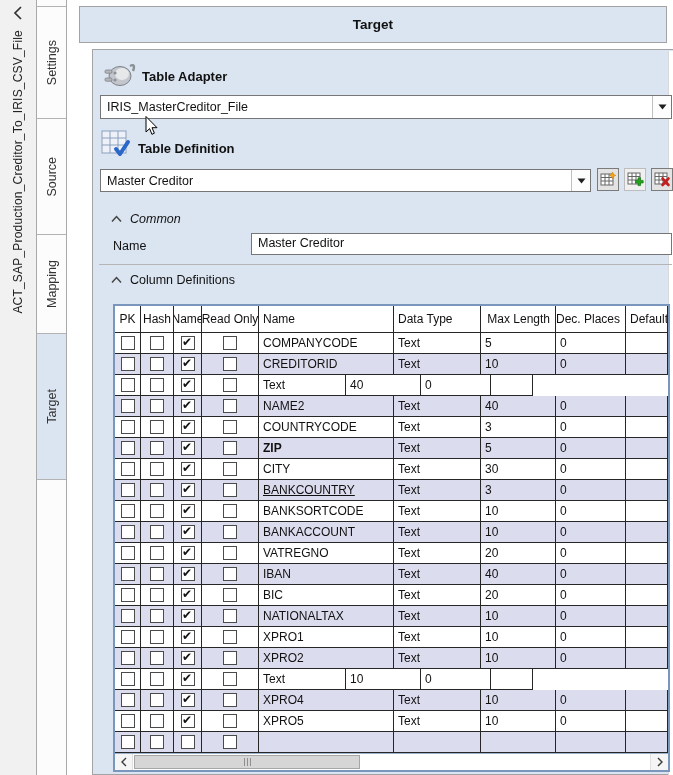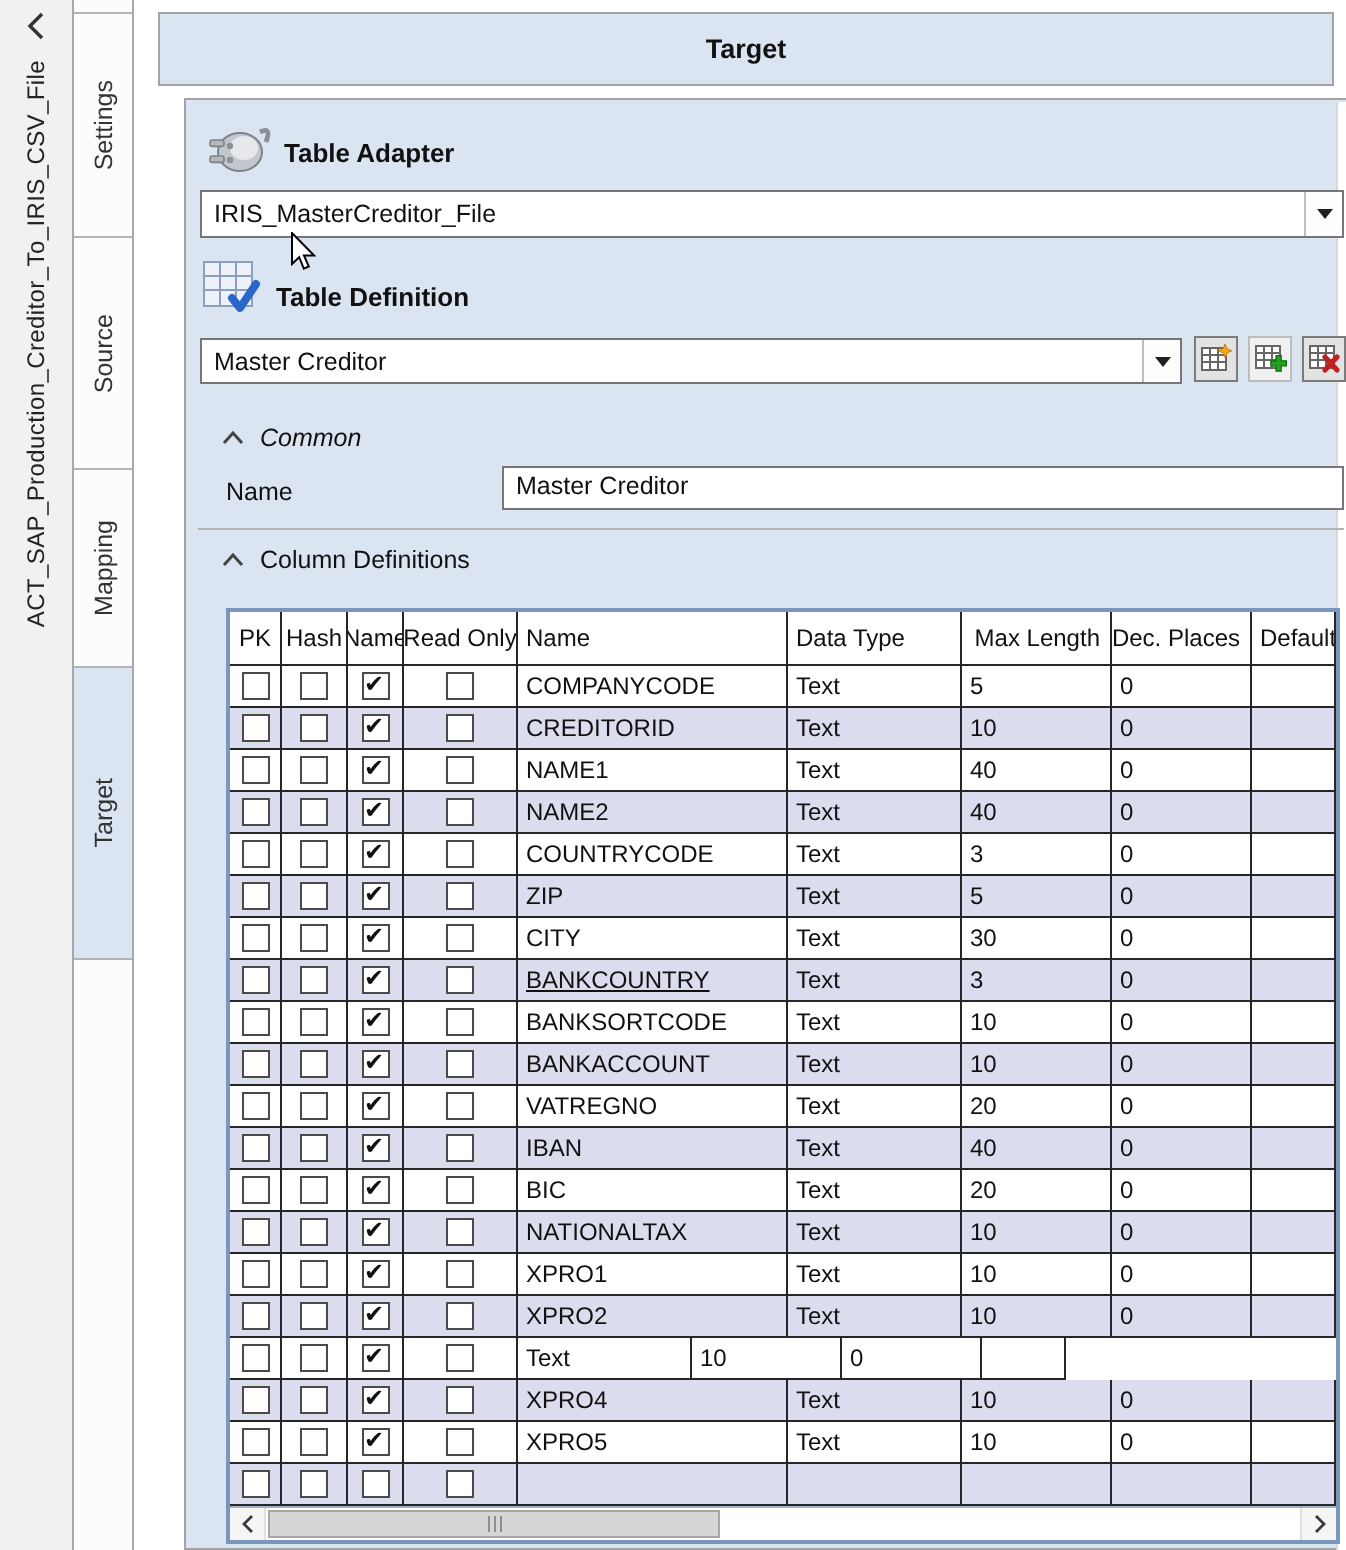--- a/index.html
+++ b/index.html
@@ -258,21 +258,20 @@
           </div>
           <div class="cell ctr" style="width: 33px;">
             <span class="cb"></span>
           </div>
           <div class="cell ctr" style="width: 28px;">
             <span class="cb on"></span>
           </div>
           <div class="cell ctr" style="width: 57px;">
             <span class="cb"></span>
           </div>
-          <div class="cell txt" style="width: 135px;">NAME1</div>
           <div class="cell txt" style="width: 87px;">Text</div>
           <div class="cell txt" style="width: 75px;">40</div>
           <div class="cell txt" style="width: 70px;">0</div>
           <div class="cell txt" style="width: 42px;"></div>
         </div>
         <div class="grow alt">
           <div class="cell ctr" style="width: 26px;">
             <span class="cb"></span>
           </div>
           <div class="cell ctr" style="width: 33px;">
@@ -315,21 +314,21 @@
           </div>
           <div class="cell ctr" style="width: 33px;">
             <span class="cb"></span>
           </div>
           <div class="cell ctr" style="width: 28px;">
             <span class="cb on"></span>
           </div>
           <div class="cell ctr" style="width: 57px;">
             <span class="cb"></span>
           </div>
-          <div class="cell txt" style="width: 135px;">ZIP</div>
+          <div class="cell txt" style="width: 135px; font-weight: bold;">ZIP</div>
           <div class="cell txt" style="width: 87px;">Text</div>
           <div class="cell txt" style="width: 75px;">5</div>
           <div class="cell txt" style="width: 70px;">0</div>
           <div class="cell txt" style="width: 42px;"></div>
         </div>
         <div class="grow">
           <div class="cell ctr" style="width: 26px;">
             <span class="cb"></span>
           </div>
           <div class="cell ctr" style="width: 33px;">

